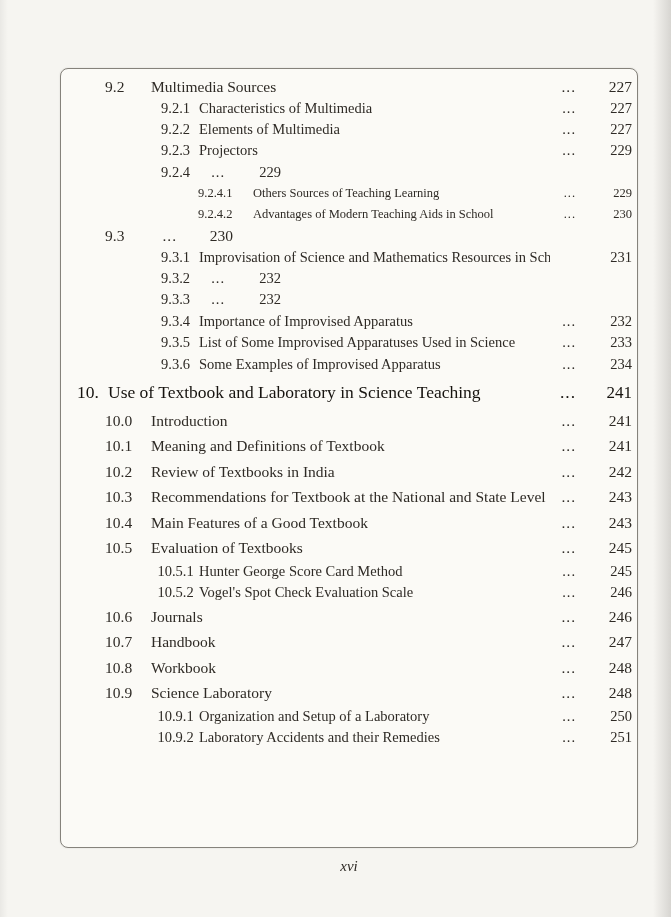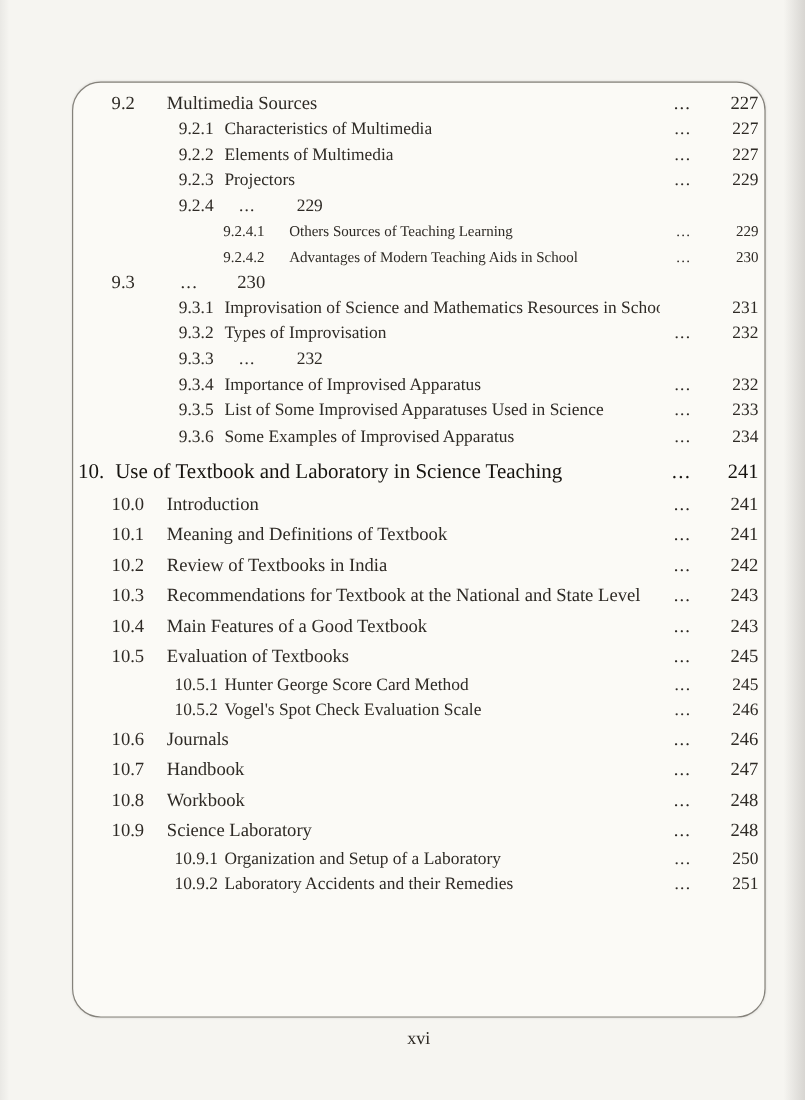--- a/index.html
+++ b/index.html
@@ -21,25 +21,26 @@
     position:absolute;top:0;right:0;width:18px;height:100%;
     background:linear-gradient(to right, rgba(0,0,0,0), var(--edge_shadow));
   }
   .edge-shadow-left{
     position:absolute;top:0;left:0;width:8px;height:100%;
     background:linear-gradient(to left, rgba(0,0,0,0), rgba(0,0,0,0.05));
   }
   .frame{
     position:absolute;left:60px;top:68px;width:578px;height:780px;
     border:1.5px solid var(--frame_border);
-    border-radius:24px;
+    border-radius:8px;
     background:var(--paper_inner);
     box-sizing:border-box;
     padding-top:7px;
     box-shadow:0 0 2px rgba(0,0,0,0.12);
+    padding-left:12px;
   }
   .row{
     display:flex;align-items:baseline;
     padding-right:5px;box-sizing:border-box;
     white-space:nowrap;
   }
   .row .num{flex:none;}
   .row .title{flex:1 1 auto;overflow:hidden;}
   .row .dots{flex:none;width:26px;text-align:right;letter-spacing:1px;}
   .row .pg{flex:none;width:56px;text-align:right;}
@@ -54,21 +55,21 @@
   .l1.wide{height:25.5px;line-height:25.5px;}
 
   .l2{padding-left:79px;height:21.4px;line-height:21.4px;font-size:14.5px;}
   .l2 .num{width:47px;text-align:center;}
 
   .l3{padding-left:125px;height:21px;line-height:21px;font-size:12.5px;}
   .l3 .num{width:55px;}
 
   .folio{
     position:absolute;left:60px;top:858px;width:578px;
-    text-align:center;font-size:15px;color:var(--ink);
+    text-align:center;font-size:15px;color:var(--ink);font-style:italic;
   }
 </style>
 </head>
 <body>
 
 <div class="scan">
   <div class="frame">
     <div id="toc-list">
         <div class="row l1">
           <span class="num">9.2</span>
@@ -117,21 +118,20 @@
           <span class="pg">230</span>
         </div>
         <div class="row l2">
           <span class="num">9.3.1</span>
           <span class="title">Improvisation of Science and Mathematics Resources in Schools...</span>
           <span class="dots"></span>
           <span class="pg">231</span>
         </div>
         <div class="row l2">
           <span class="num">9.3.2</span>
-          <span class="title">Types of Improvisation</span>
           <span class="dots">...</span>
           <span class="pg">232</span>
         </div>
         <div class="row l2">
           <span class="num">9.3.3</span>
           <span class="dots">...</span>
           <span class="pg">232</span>
         </div>
         <div class="row l2">
           <span class="num">9.3.4</span>

